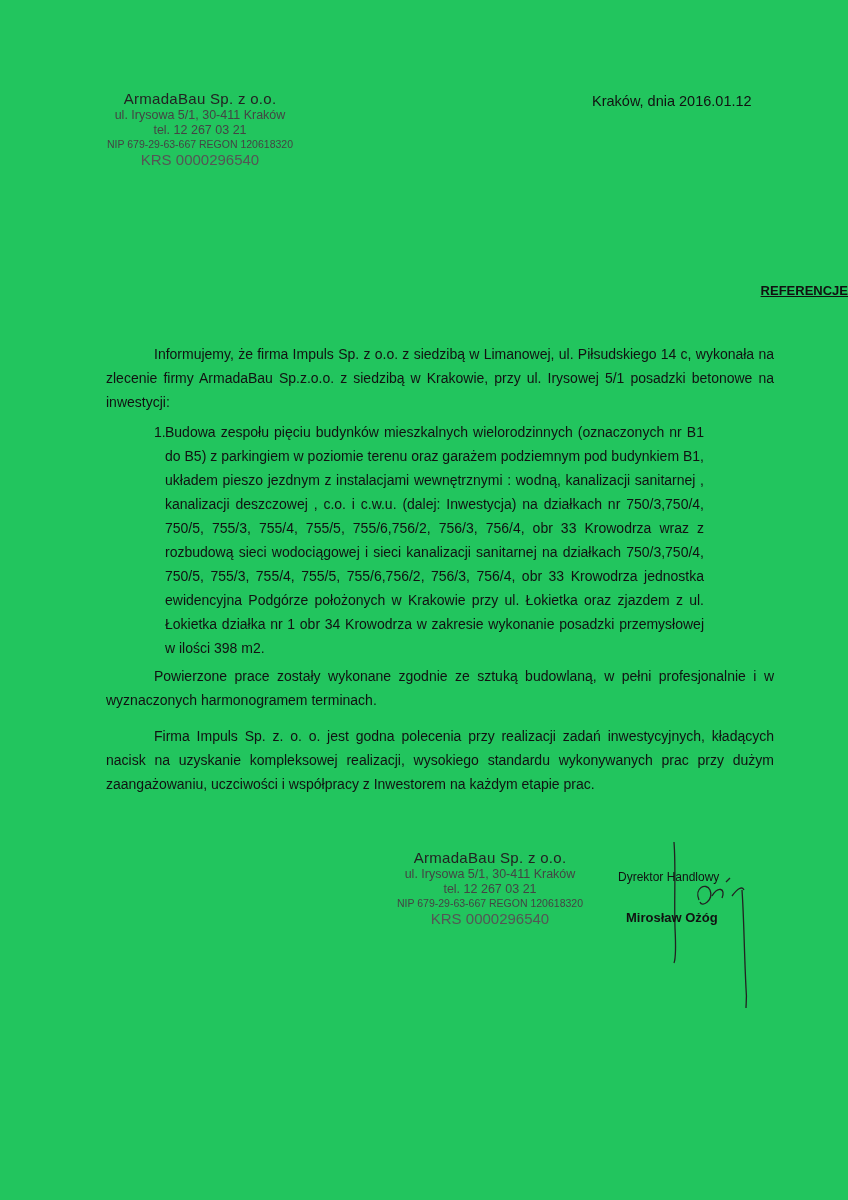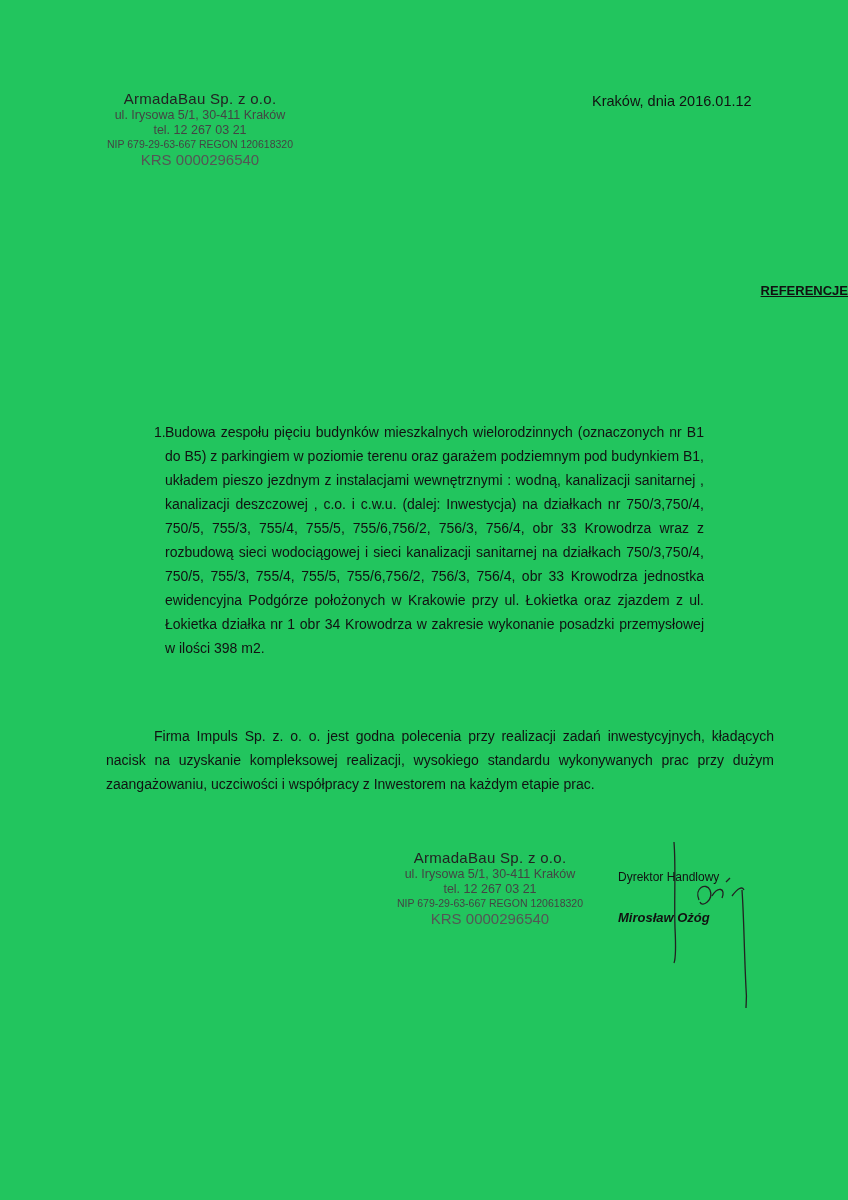--- a/index.html
+++ b/index.html
@@ -18,48 +18,50 @@
   .body-text { position: absolute; left: 106px; width: 668px; font-family: "Liberation Sans", sans-serif; font-size: 14px; line-height: 24px; color: #111; text-align: justify; }
   .indent { text-indent: 48px; }
   #para1 { top: 342px; }
   .list { position: absolute; left: 154px; top: 420px; width: 550px; font-family: "Liberation Sans", sans-serif; font-size: 14px; line-height: 24px; color: #111; }
   .list .num { position: absolute; left: 0; top: 0; }
   .list .item-text { margin-left: 11px; text-align: justify; }
   #para2 { top: 664px; }
   #para3 { top: 724px; }
   .sig { position: absolute; left: 614px; top: 870px; width: 150px; font-family: "Liberation Sans", sans-serif; }
   .sig .role { font-size: 12px; color: #111; position: absolute; left: 4px; top: 0; white-space: nowrap; }
-  .sig .person { font-size: 13px; font-style: italic; font-weight: bold; color: #111; position: absolute; left: 4px; top: 40px; white-space: nowrap; }
+  .sig .person { font-size: 13px; font-weight: bold; color: #111; position: absolute; left: 12px; top: 40px; white-space: nowrap; }
   .sig svg { position: absolute; left: 0; top: -32px; }
 </style>
 </head>
 <body>
 
 <div class="page">
 
   <div class="stamp" id="stamp-top">
     <div class="name">ArmadaBau Sp. z o.o.</div>
     <div class="addr">ul. Irysowa 5/1, 30-411 Kraków</div>
     <div class="tel">tel. 12 267 03 21</div>
     <div class="nip">NIP 679-29-63-667 REGON 120618320</div>
     <div class="krs">KRS 0000296540</div>
   </div>
 
   <div class="date">Kraków, dnia 2016.01.12</div>
 
   <div class="title">REFERENCJE</div>
 
+  <div class="body-text indent" id="para1">Informujemy, że firma Impuls Sp. z o.o. z siedzibą w Limanowej, ul. Piłsudskiego 14 c, wykonała na zlecenie firmy ArmadaBau Sp.z.o.o. z siedzibą w Krakowie, przy ul. Irysowej 5/1 posadzki betonowe na inwestycji:</div>
 
   <div class="list">
     <div style="position:relative;">
       <span class="num">1.</span>
       <div class="item-text">Budowa zespołu pięciu budynków mieszkalnych wielorodzinnych (oznaczonych nr B1 do B5) z parkingiem w poziomie terenu oraz garażem podziemnym pod budynkiem B1, układem pieszo jezdnym z instalacjami wewnętrznymi : wodną, kanalizacji sanitarnej , kanalizacji deszczowej , c.o. i c.w.u. (dalej: Inwestycja) na działkach nr 750/3,750/4, 750/5, 755/3, 755/4, 755/5, 755/6,756/2, 756/3, 756/4, obr 33 Krowodrza wraz z rozbudową sieci wodociągowej i sieci kanalizacji sanitarnej na działkach 750/3,750/4, 750/5, 755/3, 755/4, 755/5, 755/6,756/2, 756/3, 756/4, obr 33 Krowodrza jednostka ewidencyjna Podgórze położonych w Krakowie przy ul. Łokietka oraz zjazdem z ul. Łokietka działka nr 1 obr 34 Krowodrza w zakresie wykonanie posadzki przemysłowej w ilości 398 m2.</div>
     </div>
   </div>
 
+  <div class="body-text indent" id="para2">Powierzone prace zostały wykonane zgodnie ze sztuką budowlaną, w pełni profesjonalnie i w wyznaczonych harmonogramem terminach.</div>
 
   <div class="body-text indent" id="para3">Firma Impuls Sp. z. o. o. jest godna polecenia przy realizacji zadań inwestycyjnych, kładących nacisk na uzyskanie kompleksowej realizacji, wysokiego standardu wykonywanych prac przy dużym zaangażowaniu, uczciwości i współpracy z Inwestorem na każdym etapie prac.</div>
 
   <div class="stamp" id="stamp-bottom">
     <div class="name">ArmadaBau Sp. z o.o.</div>
     <div class="addr">ul. Irysowa 5/1, 30-411 Kraków</div>
     <div class="tel">tel. 12 267 03 21</div>
     <div class="nip">NIP 679-29-63-667 REGON 120618320</div>
     <div class="krs">KRS 0000296540</div>
   </div>

